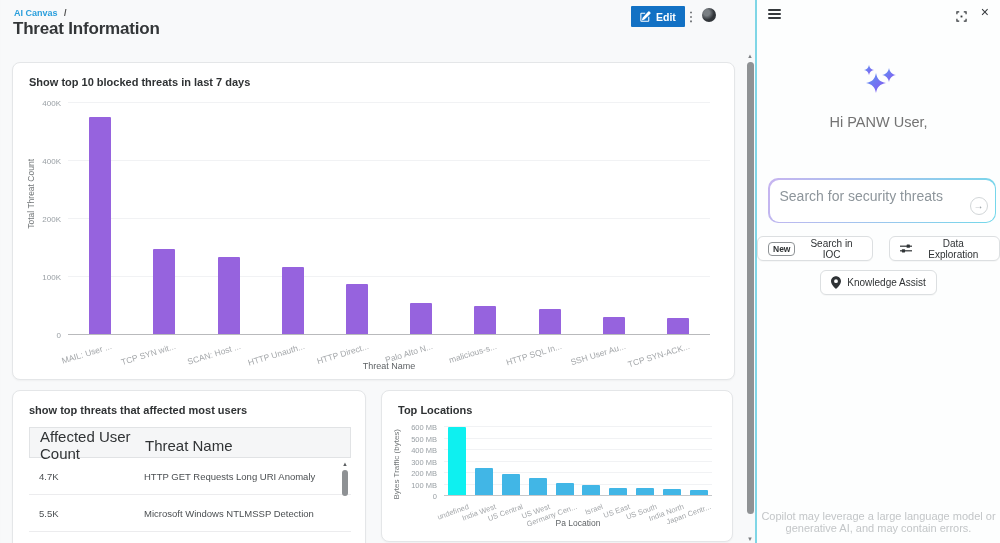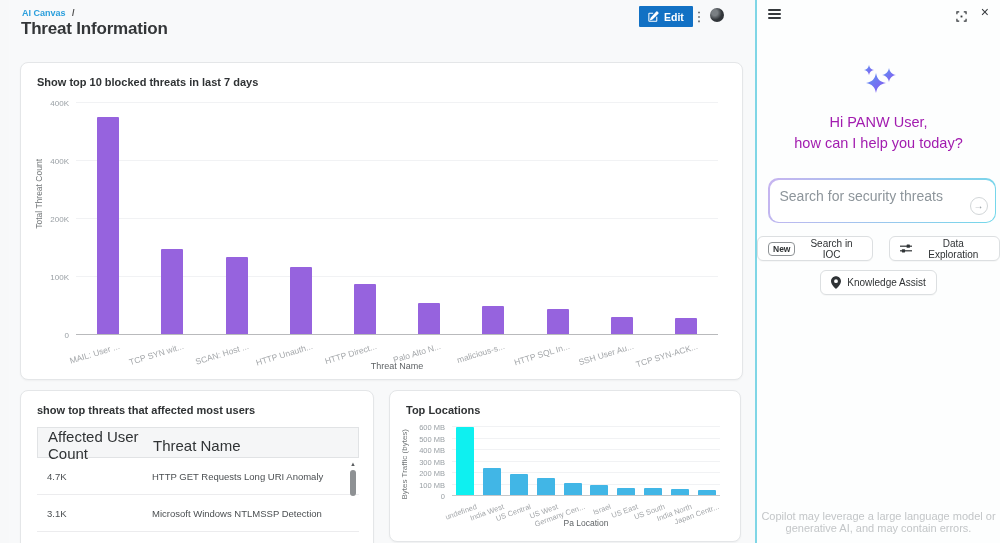--- a/index.html
+++ b/index.html
@@ -2,21 +2,21 @@
 <html><head>
 <meta charset="utf-8">
 <style>
   html,body{margin:0;padding:0;}
   body{
     width:1000px;height:543px;position:relative;overflow:hidden;
     font-family:"Liberation Sans",sans-serif;background:#f7f8f9;
     -webkit-font-smoothing:antialiased;
   }
   
-  .main{position:absolute;left:9px;top:0;width:899px;height:543px;background:#f8f9fa;padding-left:12px;}
+  .main{position:absolute;left:1px;top:0;width:899px;height:543px;background:#f8f9fa;padding-left:12px;}
   .breadcrumb{position:absolute;left:13px;top:8px;font-size:9px;font-weight:bold;}
   .breadcrumb .bc-link{color:#2b9fdc;cursor:pointer;}
   .breadcrumb .bc-sep{color:#4a4a4a;margin-left:4px;}
   .page-title{position:absolute;left:12px;top:19px;font-size:17px;font-weight:700;color:#333638;letter-spacing:-.2px;}
   .edit-btn{position:absolute;left:630px;top:6px;height:21px;padding:0 9px;background:#1271c4;border:none;
     border-radius:1px;color:#fff;font-size:10.5px;font-weight:700;display:inline-flex;align-items:center;gap:5px;
     font-family:"Liberation Sans",sans-serif;cursor:pointer;}
   .kebab{position:absolute;left:683px;top:6px;width:14px;height:20px;display:flex;align-items:center;justify-content:center;
     font-size:13px;color:#3e4245;cursor:pointer;}
   .copilot-logo{position:absolute;left:701px;top:8px;width:14px;height:14px;border-radius:50%;
@@ -63,21 +63,21 @@
   .v-scroll .tri{font-size:6px;color:#7c7f82;line-height:8px;}
   .v-scroll .thumb{width:7px;height:452px;background:#8f9294;border-radius:4px;margin:2px 0;}
   .v-scroll .spacer{flex:1;}
   
   .copilot{position:absolute;left:755px;top:0;width:245px;height:543px;background:#fdfefe;border-left:2px solid #7fd6e6;box-sizing:border-box;}
   .cp-menu{position:absolute;left:11px;top:9px;width:13px;cursor:pointer;}
   .cp-menu i{display:block;height:1.6px;background:#35393c;margin-bottom:2.4px;border-radius:1px;}
   .cp-expand{position:absolute;right:33px;top:8px;cursor:pointer;}
   .cp-close{position:absolute;right:11px;top:4px;font-size:14px;color:#35393c;cursor:pointer;}
   .sparkles{position:absolute;left:0;right:0;top:64px;text-align:center;}
-  .greeting{position:absolute;left:0;right:0;top:112px;text-align:center;font-size:14.5px;color:#a21caf;line-height:21px;}
+  .greeting{position:absolute;left:0;right:0;top:112px;text-align:center;font-size:14.5px;color:#737373;line-height:21px;}
   .search-wrap{position:absolute;left:11px;top:178px;width:228px;height:45px;border-radius:10px;padding:1.5px;box-sizing:border-box;
     background:linear-gradient(115deg,#c7b4f0 0%,#a3c4ee 45%,#72d8ea 100%);}
   .search-inner{position:relative;width:100%;height:100%;background:#fff;border-radius:9px;}
   .search-inner textarea{width:100%;height:100%;border:none;outline:none;resize:none;background:transparent;box-sizing:border-box;
     padding:8px 28px 8px 10px;font-size:14px;color:#333;font-family:"Liberation Sans",sans-serif;}
   .search-inner textarea::placeholder{color:#8d959b;}
   .send-btn{position:absolute;right:7px;bottom:7px;width:18px;height:18px;border-radius:50%;border:1px solid #d2d6d8;
     background:#fff;display:flex;align-items:center;justify-content:center;font-size:10px;color:#8d959b;cursor:pointer;box-sizing:border-box;}
   .actions-row1{position:absolute;left:0;right:0;top:236px;display:flex;justify-content:center;gap:16px;}
   .actions-row2{position:absolute;left:0;right:0;top:270px;display:flex;justify-content:center;}
@@ -158,21 +158,21 @@
       <div class="t-head">
           <span>Affected User Count</span>
           <span>Threat Name</span>
         </div>
       <div class="t-body">
           <div class="trow">
             <span>4.7K</span>
             <span>HTTP GET Requests Long URI Anomaly</span>
           </div>
           <div class="trow">
-            <span>3.1K</span>
+            <span>5.5K</span>
             <span>Microsoft Windows NTLMSSP Detection</span>
           </div>
           <div class="trow"></div>
         </div>
       <div class="t-scroll">
         <div class="tri">▲</div>
         <div class="thumb"></div>
       </div>
     </div>
   </div>
@@ -255,21 +255,20 @@
         </linearGradient>
       </defs>
       <path fill="url(#spg)" d="M17 9 C18 15 21 18 27 19 C21 20 18 23 17 29 C16 23 13 20 7 19 C13 18 16 15 17 9 Z"></path>
       <path fill="url(#spg)" d="M10 1 C10.6 4.2 12.3 5.4 15 6 C12.3 6.6 10.6 7.8 10 11 C9.4 7.8 7.7 6.6 5 6 C7.7 5.4 9.4 4.2 10 1 Z"></path>
       <path fill="url(#spg)" d="M30 4 C30.8 8.2 33 10.2 37 11 C33 11.8 30.8 13.8 30 18 C29.2 13.8 27 11.8 23 11 C27 10.2 29.2 8.2 30 4 Z"></path>
     </svg>
   </div>
 
   <div class="greeting">
     <div>Hi PANW User,</div>
-    <div>how can I help you today?</div>
   </div>
 
   <div class="search-wrap">
     <div class="search-inner">
       <textarea placeholder="Search for security threats" style=""></textarea>
       <div class="send-btn">
         <span>→</span>
       </div>
     </div>
   </div>

